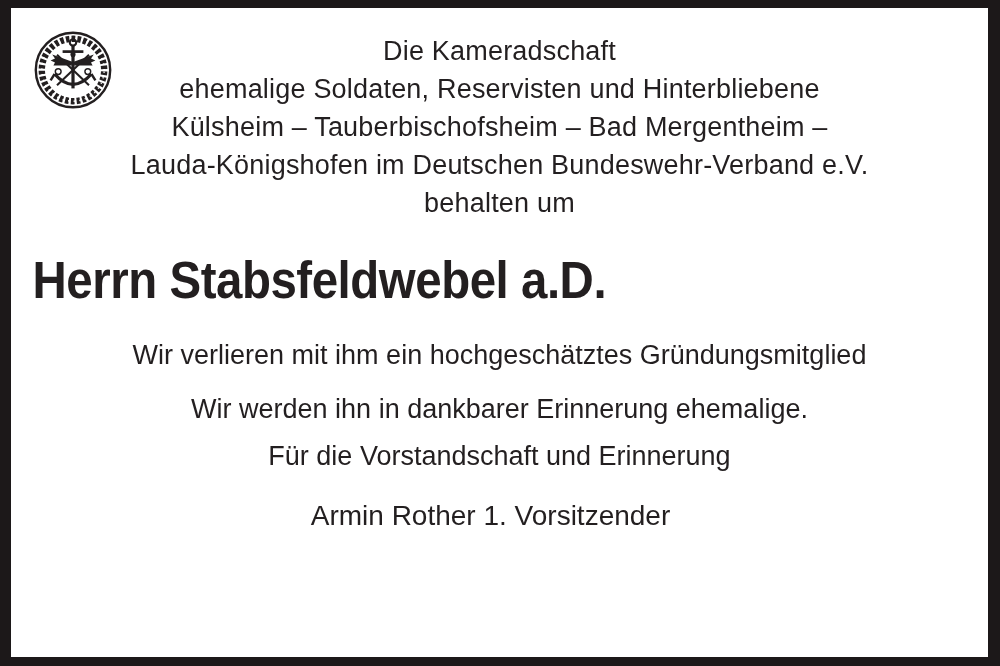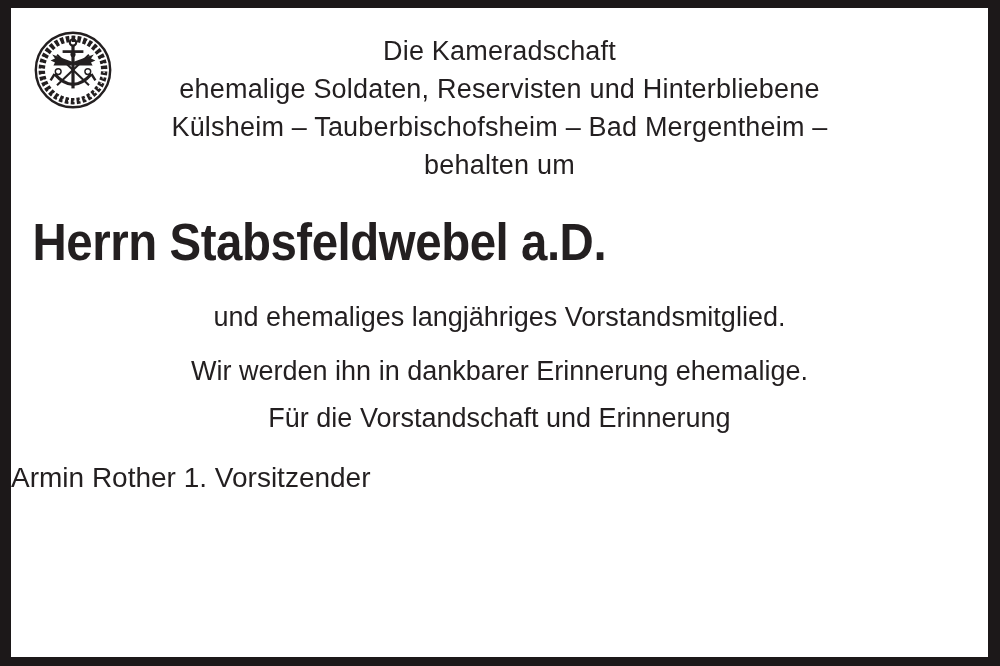--- a/index.html
+++ b/index.html
@@ -59,21 +59,21 @@
     line-height: 38px;
   }
   .closing {
     margin-top: 9px;
     text-align: center;
     font-size: 27px;
     line-height: 38px;
   }
   .signature {
     margin-top: 22px;
-    text-align: left;
+    text-align: center;
     padding-right: 18px;
     font-size: 28px;
     line-height: 38px;
   }
 </style>
 </head>
 <body>
 
 <div class="page">
 
@@ -98,29 +98,30 @@
       <path d="M50 40 L24 30.5 L27.5 35.5 L22 38 L27.5 40.5 L25.5 44.5 L48 44.5 Z" fill="#231f20"></path>
       <path d="M50 40 L76 30.5 L72.5 35.5 L78 38 L72.5 40.5 L74.5 44.5 L52 44.5 Z" fill="#231f20"></path>
       <circle cx="50" cy="30.5" r="3.2" fill="#231f20"></circle>
     </svg>
   </div>
 
   <div class="org">
     <div>Die Kameradschaft</div>
     <div>ehemalige Soldaten, Reservisten und Hinterbliebene</div>
     <div>Külsheim – Tauberbischofsheim – Bad Mergentheim –</div>
+    <div>Lauda-Königshofen im Deutschen Bundeswehr-Verband e.V.</div>
     <div>behalten um</div>
   </div>
 
   <div class="headline">
     <div><span class="cond">Herrn Stabsfeldwebel a.D.</span></div>
   </div>
 
   <div class="tribute">
-    <div>und ehemaliges langjähriges Vorstandsmitglied.</div>
+    <div>Wir verlieren mit ihm ein hochgeschätztes Gründungsmitglied</div>
   </div>
 
   <div class="remembrance">Wir werden ihn in dankbarer Erinnerung ehemalige.</div>
 
   <div class="closing">Für die Vorstandschaft und Erinnerung</div>
 
   <div class="signature">Armin Rother 1. Vorsitzender</div>
 
 </div>
 

